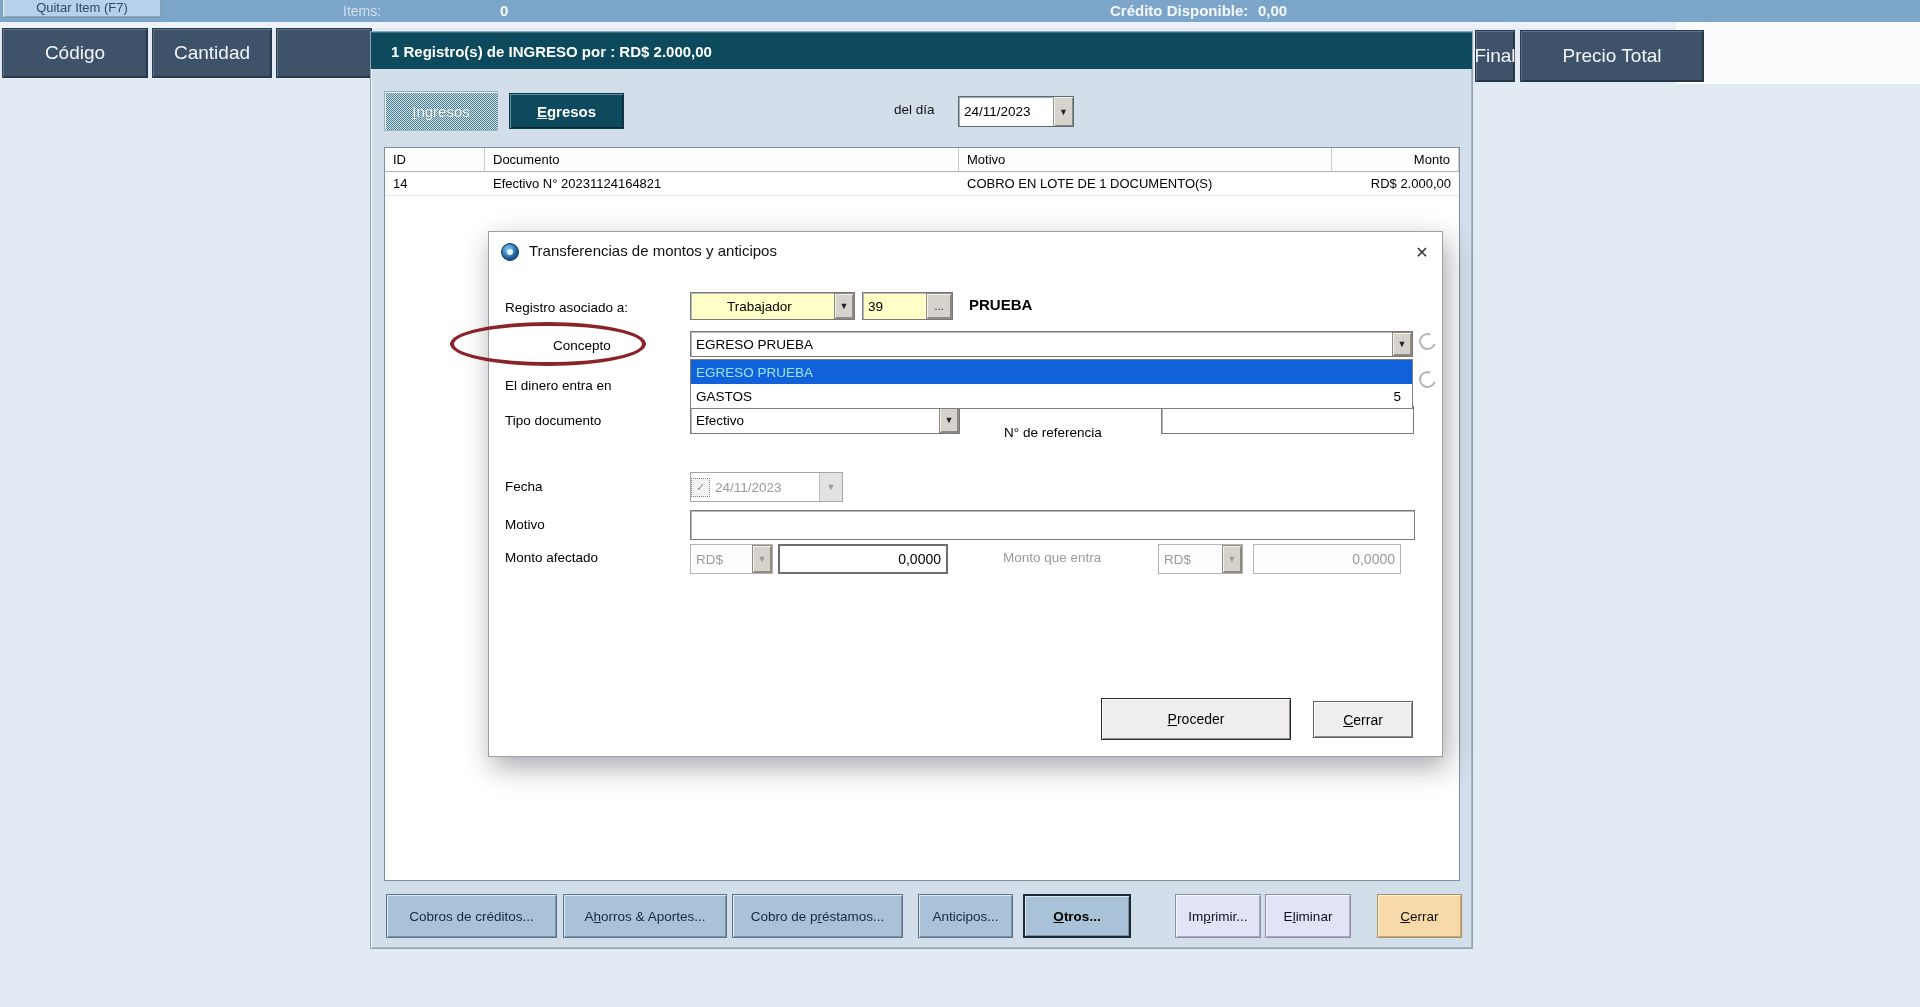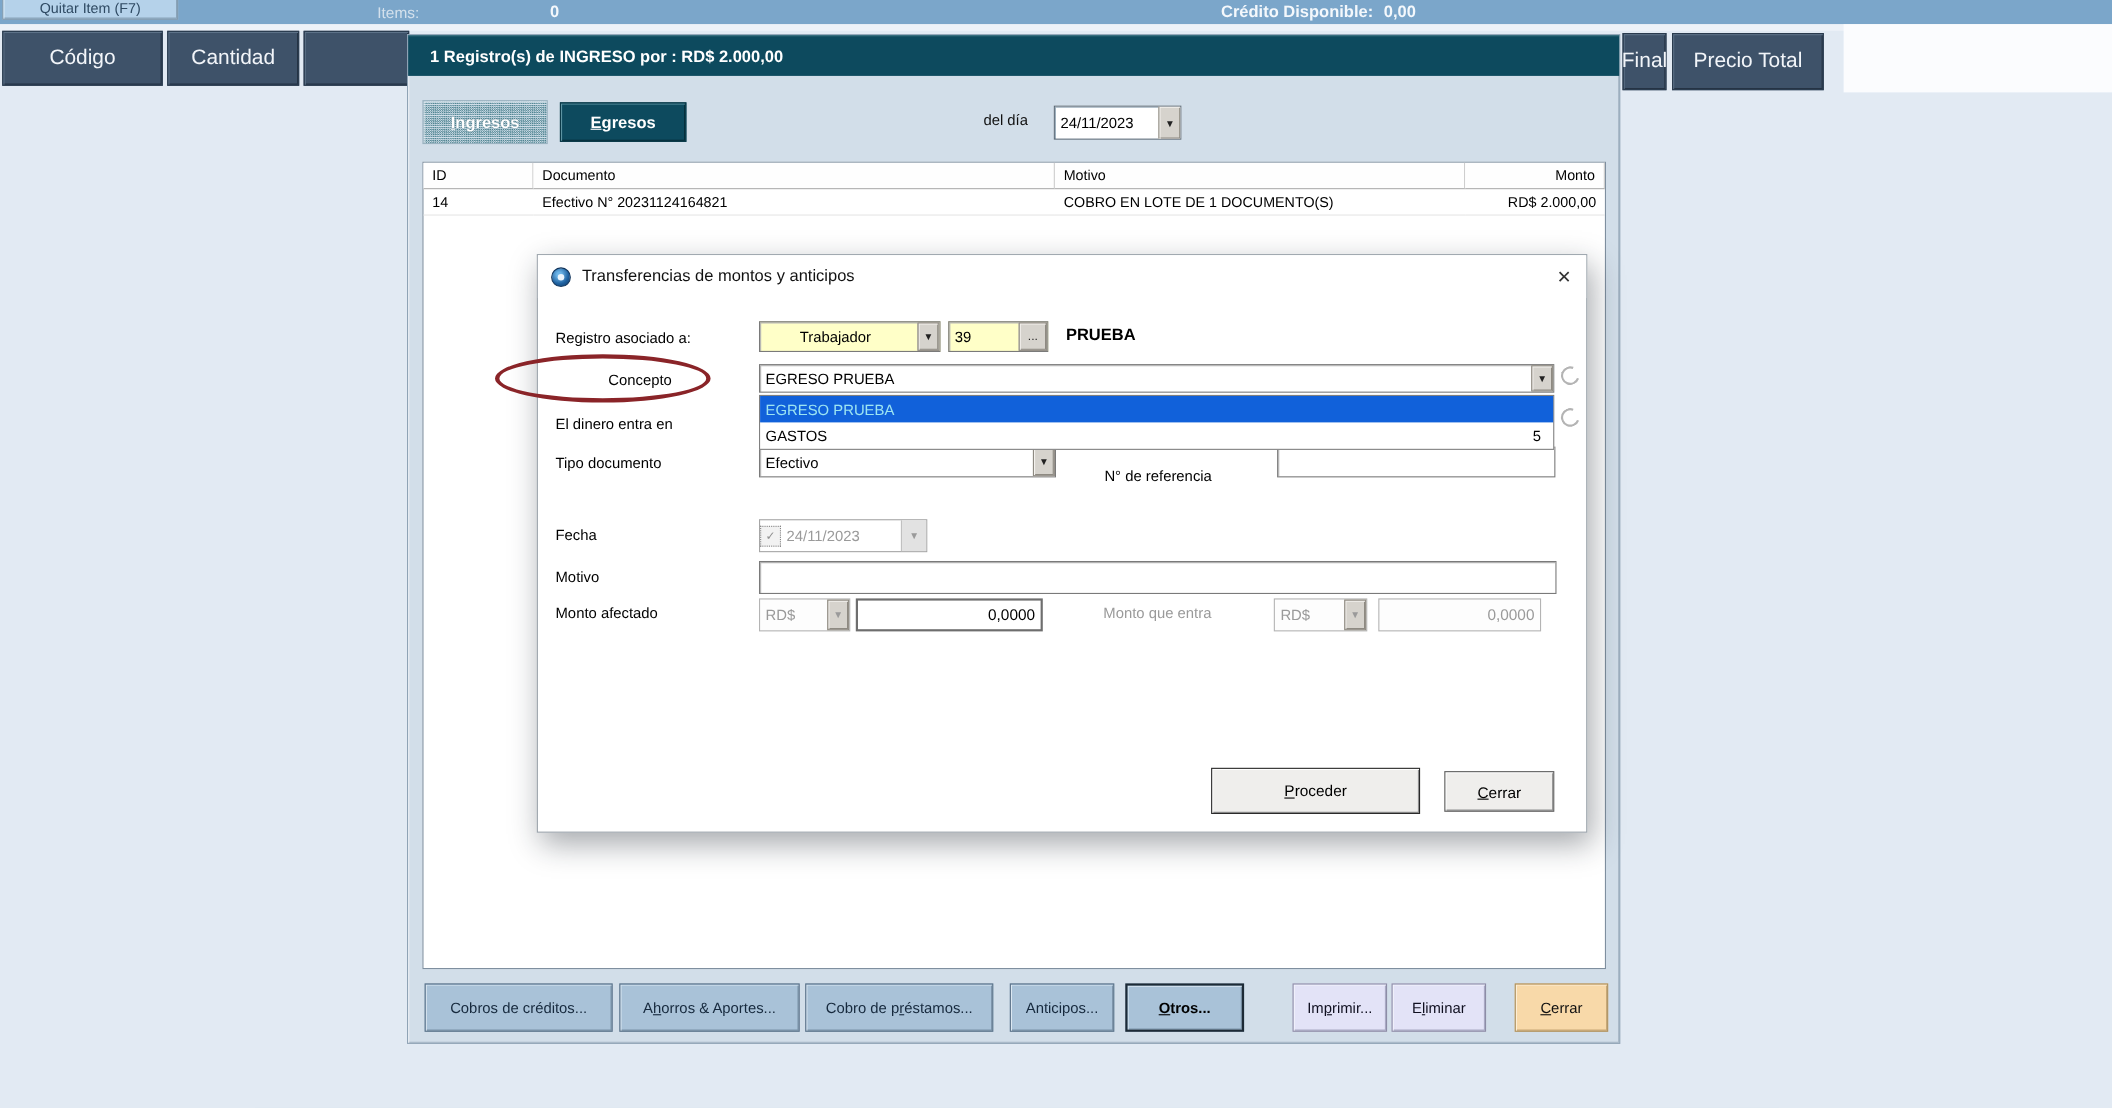--- a/index.html
+++ b/index.html
@@ -23,21 +23,21 @@
   .rightwhite{background:#fbfcfe;}
 
   
   .window{left:370px;top:31px;width:1103px;height:918px;background:#d2dee9;
     border:1px solid #8fa3b5;box-shadow:inset 1px 1px 0 #f2f6fa,inset -1px -1px 0 #a7b7c6;}
   .win-title{left:0;top:0;width:100%;height:37px;background:#0d4a5e;border-top:1px solid #38707f;
     color:#ffffff;font-size:15px;font-weight:bold;display:flex;align-items:center;padding-left:20px;}
   .tab-ingresos{left:13px;top:59px;width:114px;height:40px;
     background:repeating-conic-gradient(#4c828f 0% 25%,#cfdde8 0% 50%);background-size:2px 2px;
     border:1px solid #9ab2c0;box-shadow:inset 1px 1px 0 #e8f0f6;
-    color:#ffffff;font-size:15px;font-weight:bold;display:flex;align-items:center;justify-content:center;
+    color:#ffffff;font-size:15px;font-weight:normal;display:flex;align-items:center;justify-content:center;
     text-shadow:0 0 1px #35616e;}
   .tab-egresos{left:138px;top:61px;width:115px;height:36px;background:#0d4a5e;
     border:1px solid #0b3947;box-shadow:inset 1px 1px 0 #5c93a2,inset -1px -1px 0 #062a35;
     color:#ffffff;font-size:15px;font-weight:bold;display:flex;align-items:center;justify-content:center;}
   .deldia{font-size:13.5px;color:#111;text-align:right;}
   .datecombo{background:#fff;border:1px solid #5a6a78;box-shadow:inset 1px 1px 0 #9fb0bd;
     font-size:13.5px;color:#000;display:flex;align-items:center;}
   .combo-btn{background:#d6d3cd;border-left:1px solid #9a968e;color:#222;font-size:9px;
     display:flex;align-items:center;justify-content:center;
     box-shadow:inset 1px 1px 0 #f4f2ee,inset -1px -1px 0 #8e8a82;}
@@ -105,21 +105,21 @@
   <span class="abs tb-value" style="left:1258px;top:2px;">0,00</span>
 </div>
 <div class="abs quitar">Quitar Item (F7)</div>
 <div class="abs topstrip"></div>
 
 <div class="abs hbox" style="left:2px;top:28px;width:146px;height:50px;">Código</div>
 <div class="abs hbox" style="left:152px;top:28px;width:120px;height:50px;">Cantidad</div>
 <div class="abs hbox" style="left:276px;top:28px;width:96px;height:50px;"></div>
 <div class="abs rightwhite" style="left:1676px;top:22px;width:244px;height:62px;"></div>
 <div class="abs hbox" style="left:1475px;top:30px;width:40px;height:52px;">Final</div>
-<div class="abs hbox" style="left:1520px;top:30px;width:138px;height:52px;">Precio Total</div>
+<div class="abs hbox" style="left:1520px;top:30px;width:184px;height:52px;">Precio Total</div>
 
 <div class="abs window">
   <div class="abs win-title">
     <span>1 Registro(s) de INGRESO por : RD$ 2.000,00</span>
   </div>
 
   <div class="abs tab-ingresos">
     <span><span class="u">I</span><span>ngresos</span></span>
   </div>
   <div class="abs tab-egresos">

